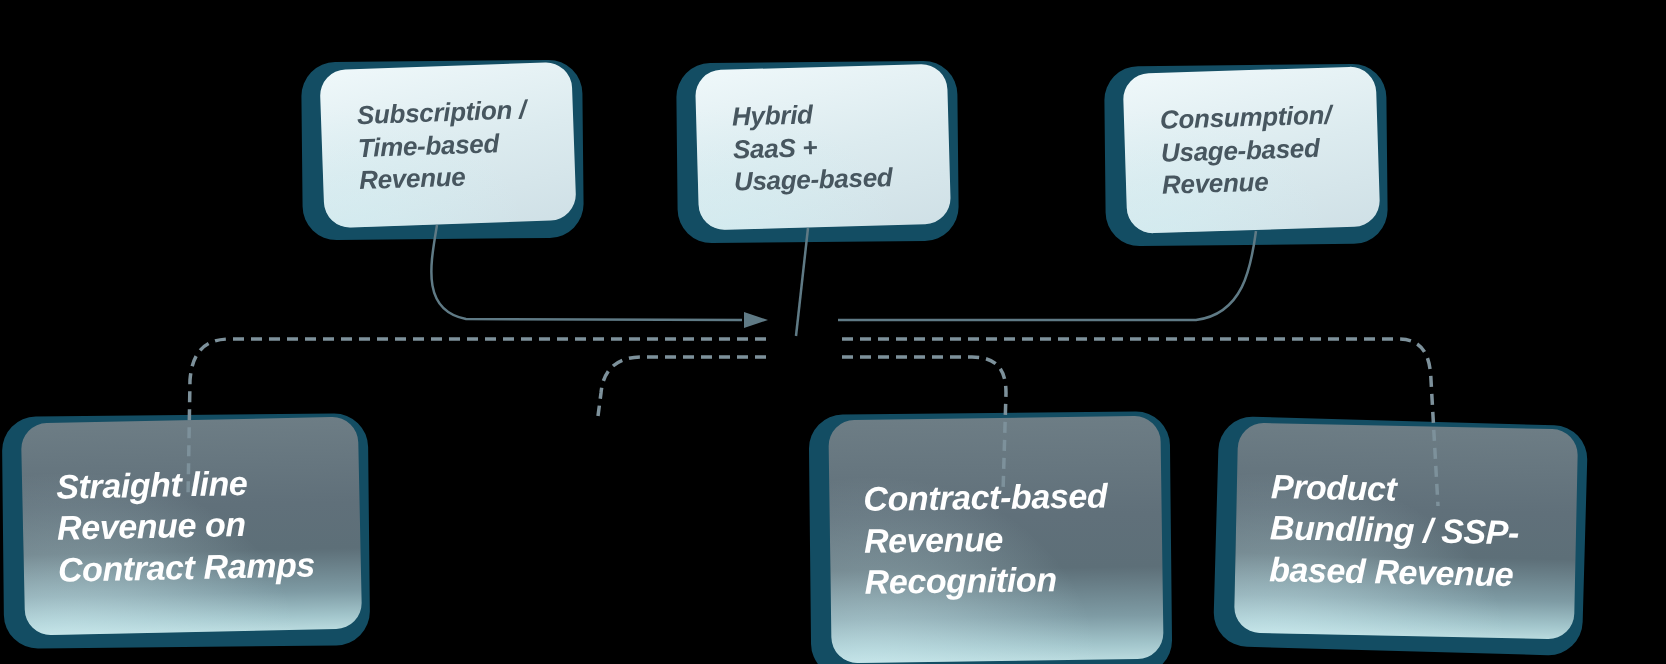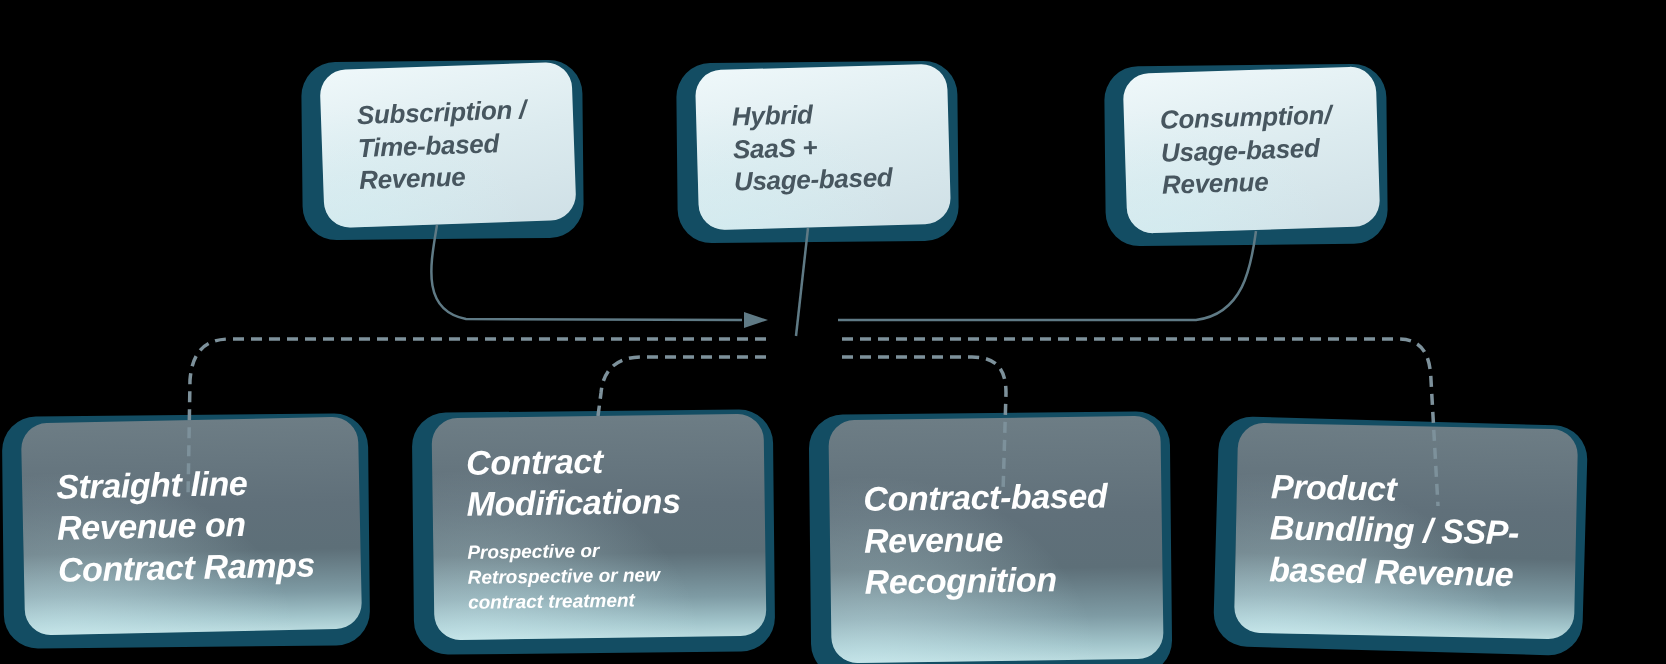--- a/index.html
+++ b/index.html
@@ -111,30 +111,20 @@
 
   <div class="node bottom" id="b1">
     <div class="rim"></div>
     <div class="face">
       <div class="title pre">Straight line
 Revenue on
 Contract Ramps</div>
 
     </div>
   </div>
-  <div class="node bottom" id="b2">
-    <div class="rim"></div>
-    <div class="face">
-      <div class="title pre">Contract
-Modifications</div>
-      <div class="subtitle pre">Prospective or
-Retrospective or new
-contract treatment</div>
-    </div>
-  </div>
   <div class="node bottom" id="b3">
     <div class="rim"></div>
     <div class="face">
       <div class="title pre">Contract-based
 Revenue
 Recognition</div>
 
     </div>
   </div>
   <div class="node bottom" id="b4">

